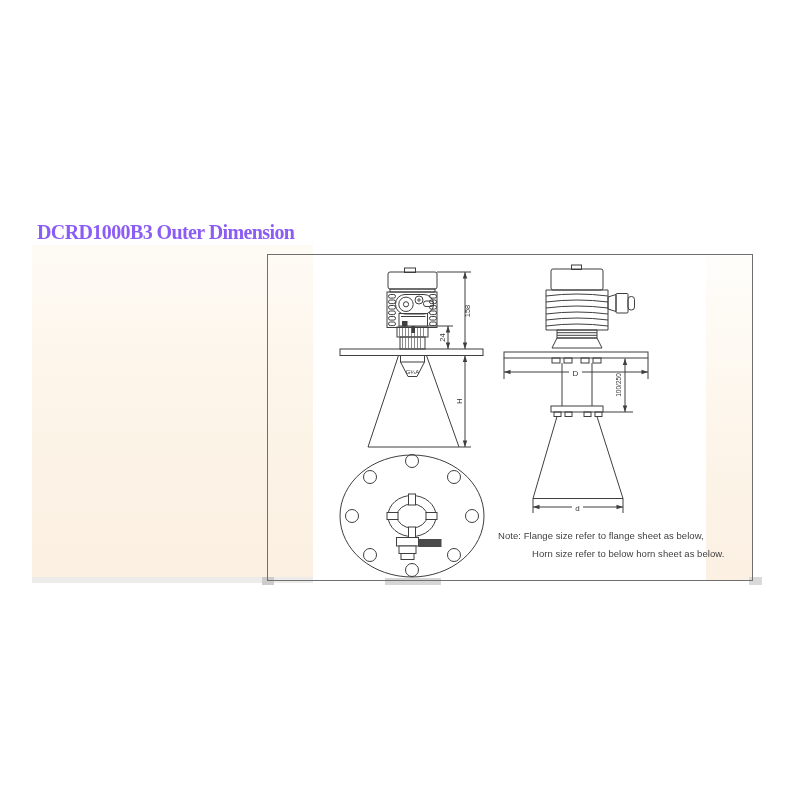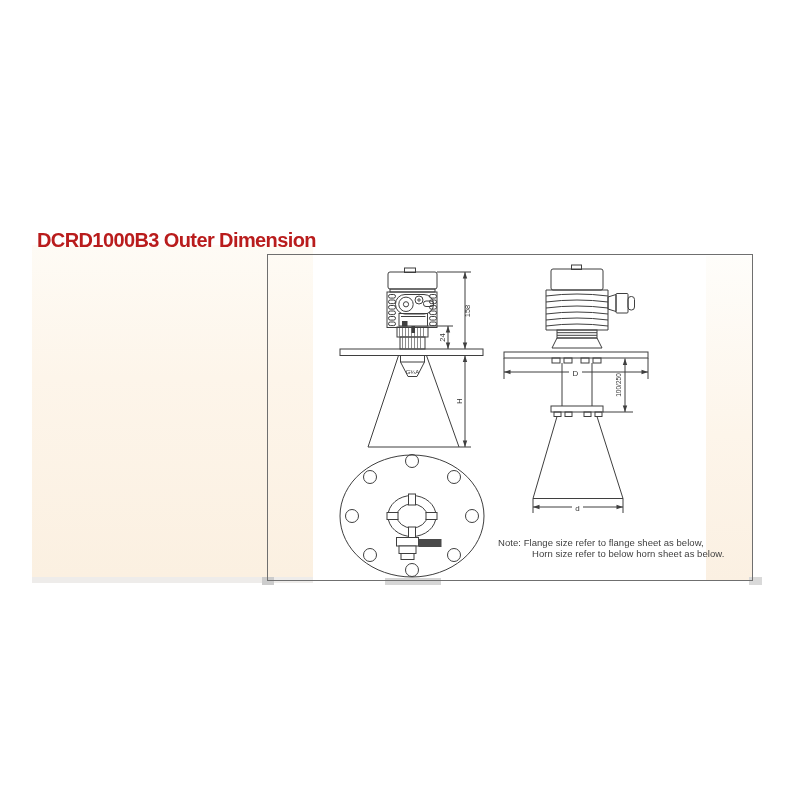--- a/index.html
+++ b/index.html
@@ -9,32 +9,32 @@
   .cream-left{position:absolute;left:32px;top:245px;width:281px;height:332px;
               background:linear-gradient(180deg,#fefbf5 0%,#fdf5ea 40%,#fbf0e1 100%);}
   .cream-right{position:absolute;left:706px;top:256px;width:47px;height:325px;
                background:linear-gradient(180deg,#fefdfa 0%,#fdf5ea 55%,#fbf0e2 100%);}
   .gray-strip{position:absolute;left:32px;top:577px;width:281px;height:6px;background:#eeecea;}
   .artifact{position:absolute;background:#d2d2d2;}
   .a1{left:262px;top:577px;width:12px;height:8px;background:#cccccc;}
   .a2{left:385px;top:578px;width:56px;height:7px;background:#d6d6d6;}
   .a3{left:749px;top:577px;width:13px;height:8px;background:#d9d9d9;}
   
-  .doc-title{position:absolute;left:37px;top:229px;
-             font-family:Liberation Sans, sans-serif;font-weight:bold;font-size:20px;
-             letter-spacing:-0.6px;color:#b91c1c;white-space:nowrap;}
+  .doc-title{position:absolute;left:37px;top:221px;
+             font-family:Liberation Serif, serif;font-weight:bold;font-size:20px;
+             letter-spacing:-0.6px;color:#8b5cf6;white-space:nowrap;}
   
   .frame{position:absolute;left:267px;top:254px;width:486px;height:327px;
          border:1.5px solid #6f6f6f;background:transparent;box-sizing:border-box;}
   
   svg.drawing{position:absolute;left:0;top:0;width:800px;height:800px;}
   svg.drawing *{vector-effect:none;}
   .note-line{position:absolute;font-size:9.5px;color:#3e3e3e;white-space:nowrap;
              letter-spacing:0.05px;}
-  .note1{left:498px;top:530px;margin-top:7px;}
+  .note1{left:498px;top:530px;}
   .note2{left:532px;top:548px;}
   text.dim{font-family:"Liberation Sans", sans-serif;fill:#333333;}
 </style>
 </head>
 <body>
 
 <div class="page">
 
   <div class="cream-left"></div>
   <div class="cream-right"></div>

